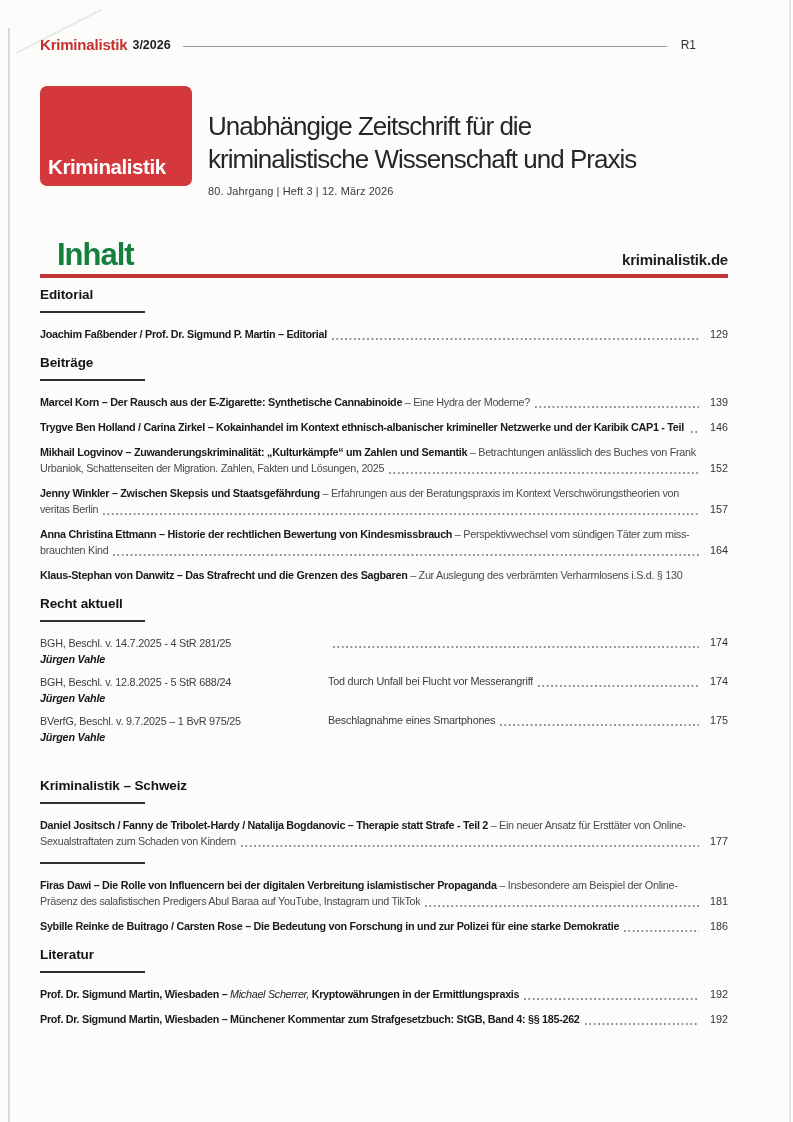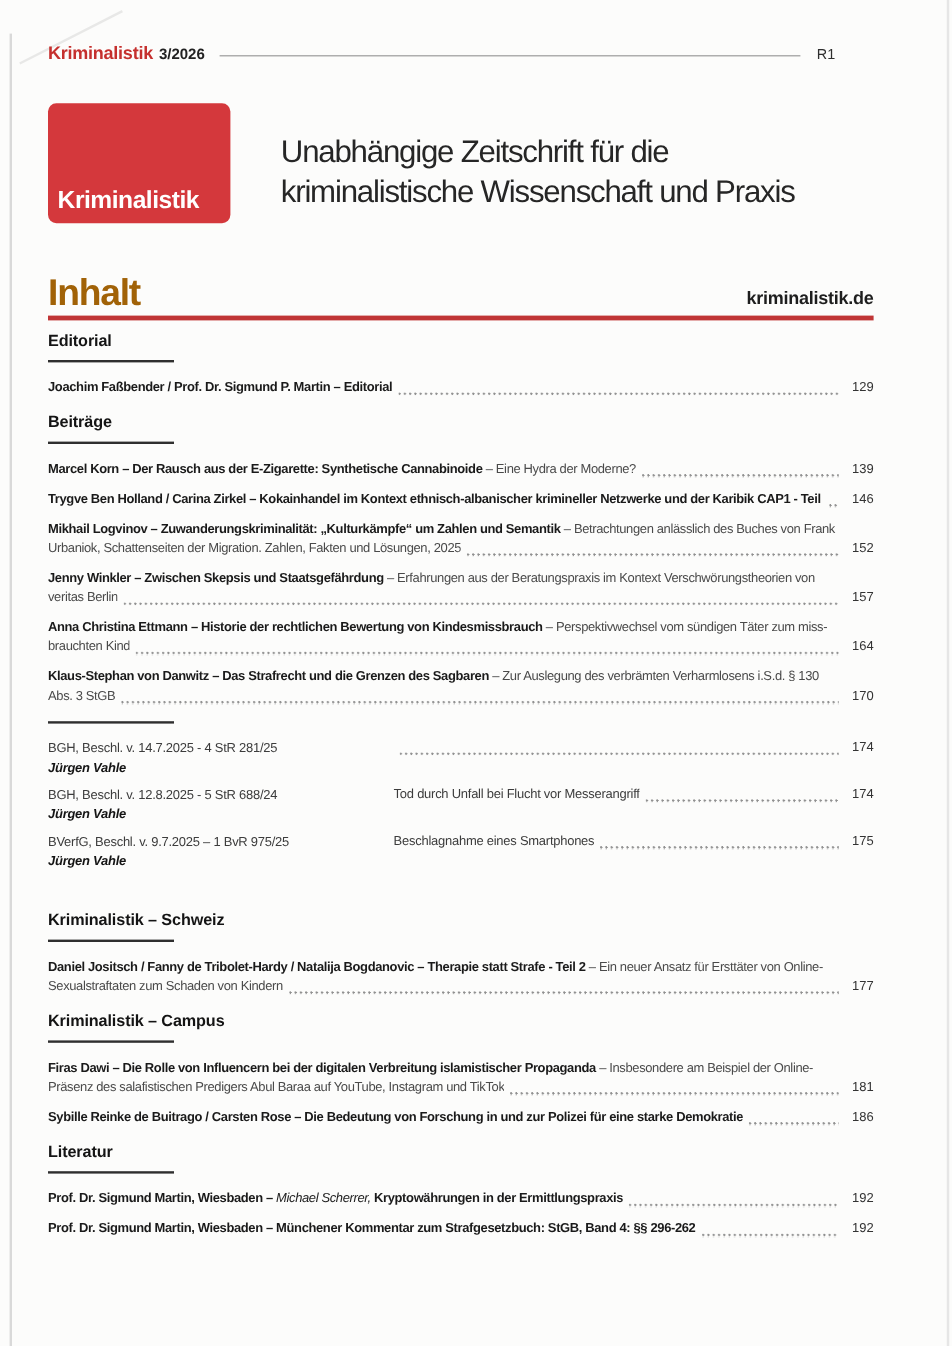--- a/index.html
+++ b/index.html
@@ -23,26 +23,26 @@
   .rh-issue { color:#222; font-weight:600; font-size:12.5px; margin-left:5px; }
   .rh-rule  { flex:1; height:0; border-top:1.3px solid #9b9b9b; margin:4px 14px 0 12px; }
   .rh-pgref { color:#2e2e2e; font-size:12px; font-weight:500; margin-right:32px; }
 
   
   .masthead { margin-top:33px; display:flex; }
   .logo-box { width:152px; height:100px; flex:0 0 152px; background:#d4383c; border-radius:7px; position:relative; }
   .logo-word { position:absolute; left:8px; bottom:7px; color:#fff; font-weight:bold;
                font-size:20.5px; letter-spacing:-0.4px; }
   .mast-right { margin-left:16px; padding-top:24px; }
-  .mast-sub { font-size:26px; line-height:33px; color:#262626; letter-spacing:-1px; font-weight:400;margin-left:26px; }
+  .mast-sub { font-size:26px; line-height:33px; color:#262626; letter-spacing:-1px; font-weight:400; }
   .mast-edition { margin-top:9px; font-size:11px; color:#3c3c3c; font-weight:500; letter-spacing:0.1px; }
 
   
   .inhalt-row { margin-top:42px; display:flex; justify-content:space-between; align-items:flex-end; }
-  .inhalt-title { font-size:31px; font-weight:bold; color:#a16207; letter-spacing:-1px; line-height:32px; }
+  .inhalt-title { font-size:31px; font-weight:bold; color:#15803d; letter-spacing:-1px; line-height:32px;margin-left:17px; }
   .website { font-size:15px; font-weight:bold; color:#1e1e1e; letter-spacing:-0.2px; padding-bottom:3px; }
   .red-rule { margin-top:3px; height:3.5px; background:#c03536; }
 
   
   #sections section { margin-top:13px; }
   #sections section:nth-child(1) { margin-top:9px; }
   #sections section:nth-child(4) { margin-top:33px; }  
   .sec-head { font-size:13.5px; font-weight:bold; color:#141414; letter-spacing:-0.1px; }
   .sec-rule { width:105px; height:2px; background:#2f2f2f; margin:9px 0 13px 0; }
 
@@ -84,20 +84,21 @@
 
   <div class="masthead">
     <div class="logo-box">
       <span class="logo-word">Kriminalistik</span>
     </div>
     <div class="mast-right">
       <div class="mast-sub">
         <div>Unabhängige Zeitschrift für die</div>
         <div>kriminalistische Wissenschaft und Praxis</div>
       </div>
+      <div class="mast-edition">80. Jahrgang | Heft 3 | 12. März 2026</div>
     </div>
   </div>
 
   <div class="inhalt-row">
     <span class="inhalt-title">Inhalt</span>
     <span class="website">kriminalistik.de</span>
   </div>
   <div class="red-rule"></div>
 
   <div id="sections">
@@ -148,28 +149,24 @@
         <div class="entry">
           <div class="eline"><span class="sg-b">Anna Christina Ettmann – Historie der rechtlichen Bewertung von Kindesmissbrauch</span><span class="sg-r"> – Perspektivwechsel vom sündigen Täter zum miss-</span></div>
           <div class="eline last">
             <span class="eline-text"><span class="sg-r">brauchten Kind</span></span>
             <span class="dots"></span>
             <span class="pg">164</span>
           </div>
         </div>
         <div class="entry">
           <div class="eline"><span class="sg-b">Klaus-Stephan von Danwitz – Das Strafrecht und die Grenzen des Sagbaren</span><span class="sg-r"> – Zur Auslegung des verbrämten Verharmlosens i.S.d. § 130</span></div>
-          <div class="eline last">
-            <span class="eline-text"><span class="sg-r">Abs. 3 StGB</span></span>
-            <span class="dots"></span>
-            <span class="pg">170</span>
-          </div>
-        </div>
-      </section>
-      <section>
+        </div>
+      </section>
+      <section>
+        <div class="sec-head">Recht aktuell</div>
         <div class="sec-rule"></div>
         <div class="court-row">
           <div class="court-left">
             <div class="court-ref">BGH, Beschl. v. 14.7.2025 - 4 StR 281/25</div>
             <div class="court-author">Jürgen Vahle</div>
           </div>
           <div class="court-right">
             <span class="dots"></span>
             <span class="pg">174</span>
           </div>
@@ -203,21 +200,20 @@
         <div class="entry">
           <div class="eline"><span class="sg-b">Daniel Jositsch / Fanny de Tribolet-Hardy / Natalija Bogdanovic – Therapie statt Strafe - Teil 2</span><span class="sg-r"> – Ein neuer Ansatz für Ersttäter von Online-</span></div>
           <div class="eline last">
             <span class="eline-text"><span class="sg-r">Sexualstraftaten zum Schaden von Kindern</span></span>
             <span class="dots"></span>
             <span class="pg">177</span>
           </div>
         </div>
       </section>
       <section>
-        <div class="sec-head">Kriminalistik – Campus</div>
         <div class="sec-rule"></div>
         <div class="entry">
           <div class="eline"><span class="sg-b">Firas Dawi – Die Rolle von Influencern bei der digitalen Verbreitung islamistischer Propaganda</span><span class="sg-r"> – Insbesondere am Beispiel der Online-</span></div>
           <div class="eline last">
             <span class="eline-text"><span class="sg-r">Präsenz des salafistischen Predigers Abul Baraa auf YouTube, Instagram und TikTok</span></span>
             <span class="dots"></span>
             <span class="pg">181</span>
           </div>
         </div>
         <div class="entry">
@@ -233,21 +229,21 @@
         <div class="sec-rule"></div>
         <div class="entry">
           <div class="eline last">
             <span class="eline-text"><span class="sg-b">Prof. Dr. Sigmund Martin, Wiesbaden – </span><span class="sg-i">Michael Scherrer,</span><span class="sg-b"> Kryptowährungen in der Ermittlungspraxis</span></span>
             <span class="dots"></span>
             <span class="pg">192</span>
           </div>
         </div>
         <div class="entry">
           <div class="eline last">
-            <span class="eline-text"><span class="sg-b">Prof. Dr. Sigmund Martin, Wiesbaden – Münchener Kommentar zum Strafgesetzbuch: StGB, Band 4: §§ 296-262</span></span>
+            <span class="eline-text"><span class="sg-b">Prof. Dr. Sigmund Martin, Wiesbaden – Münchener Kommentar zum Strafgesetzbuch: StGB, Band 4: §§ 185-262</span></span>
             <span class="dots"></span>
             <span class="pg">192</span>
           </div>
         </div>
       </section>
     </div>
 
 </div>
 
 </body></html>

